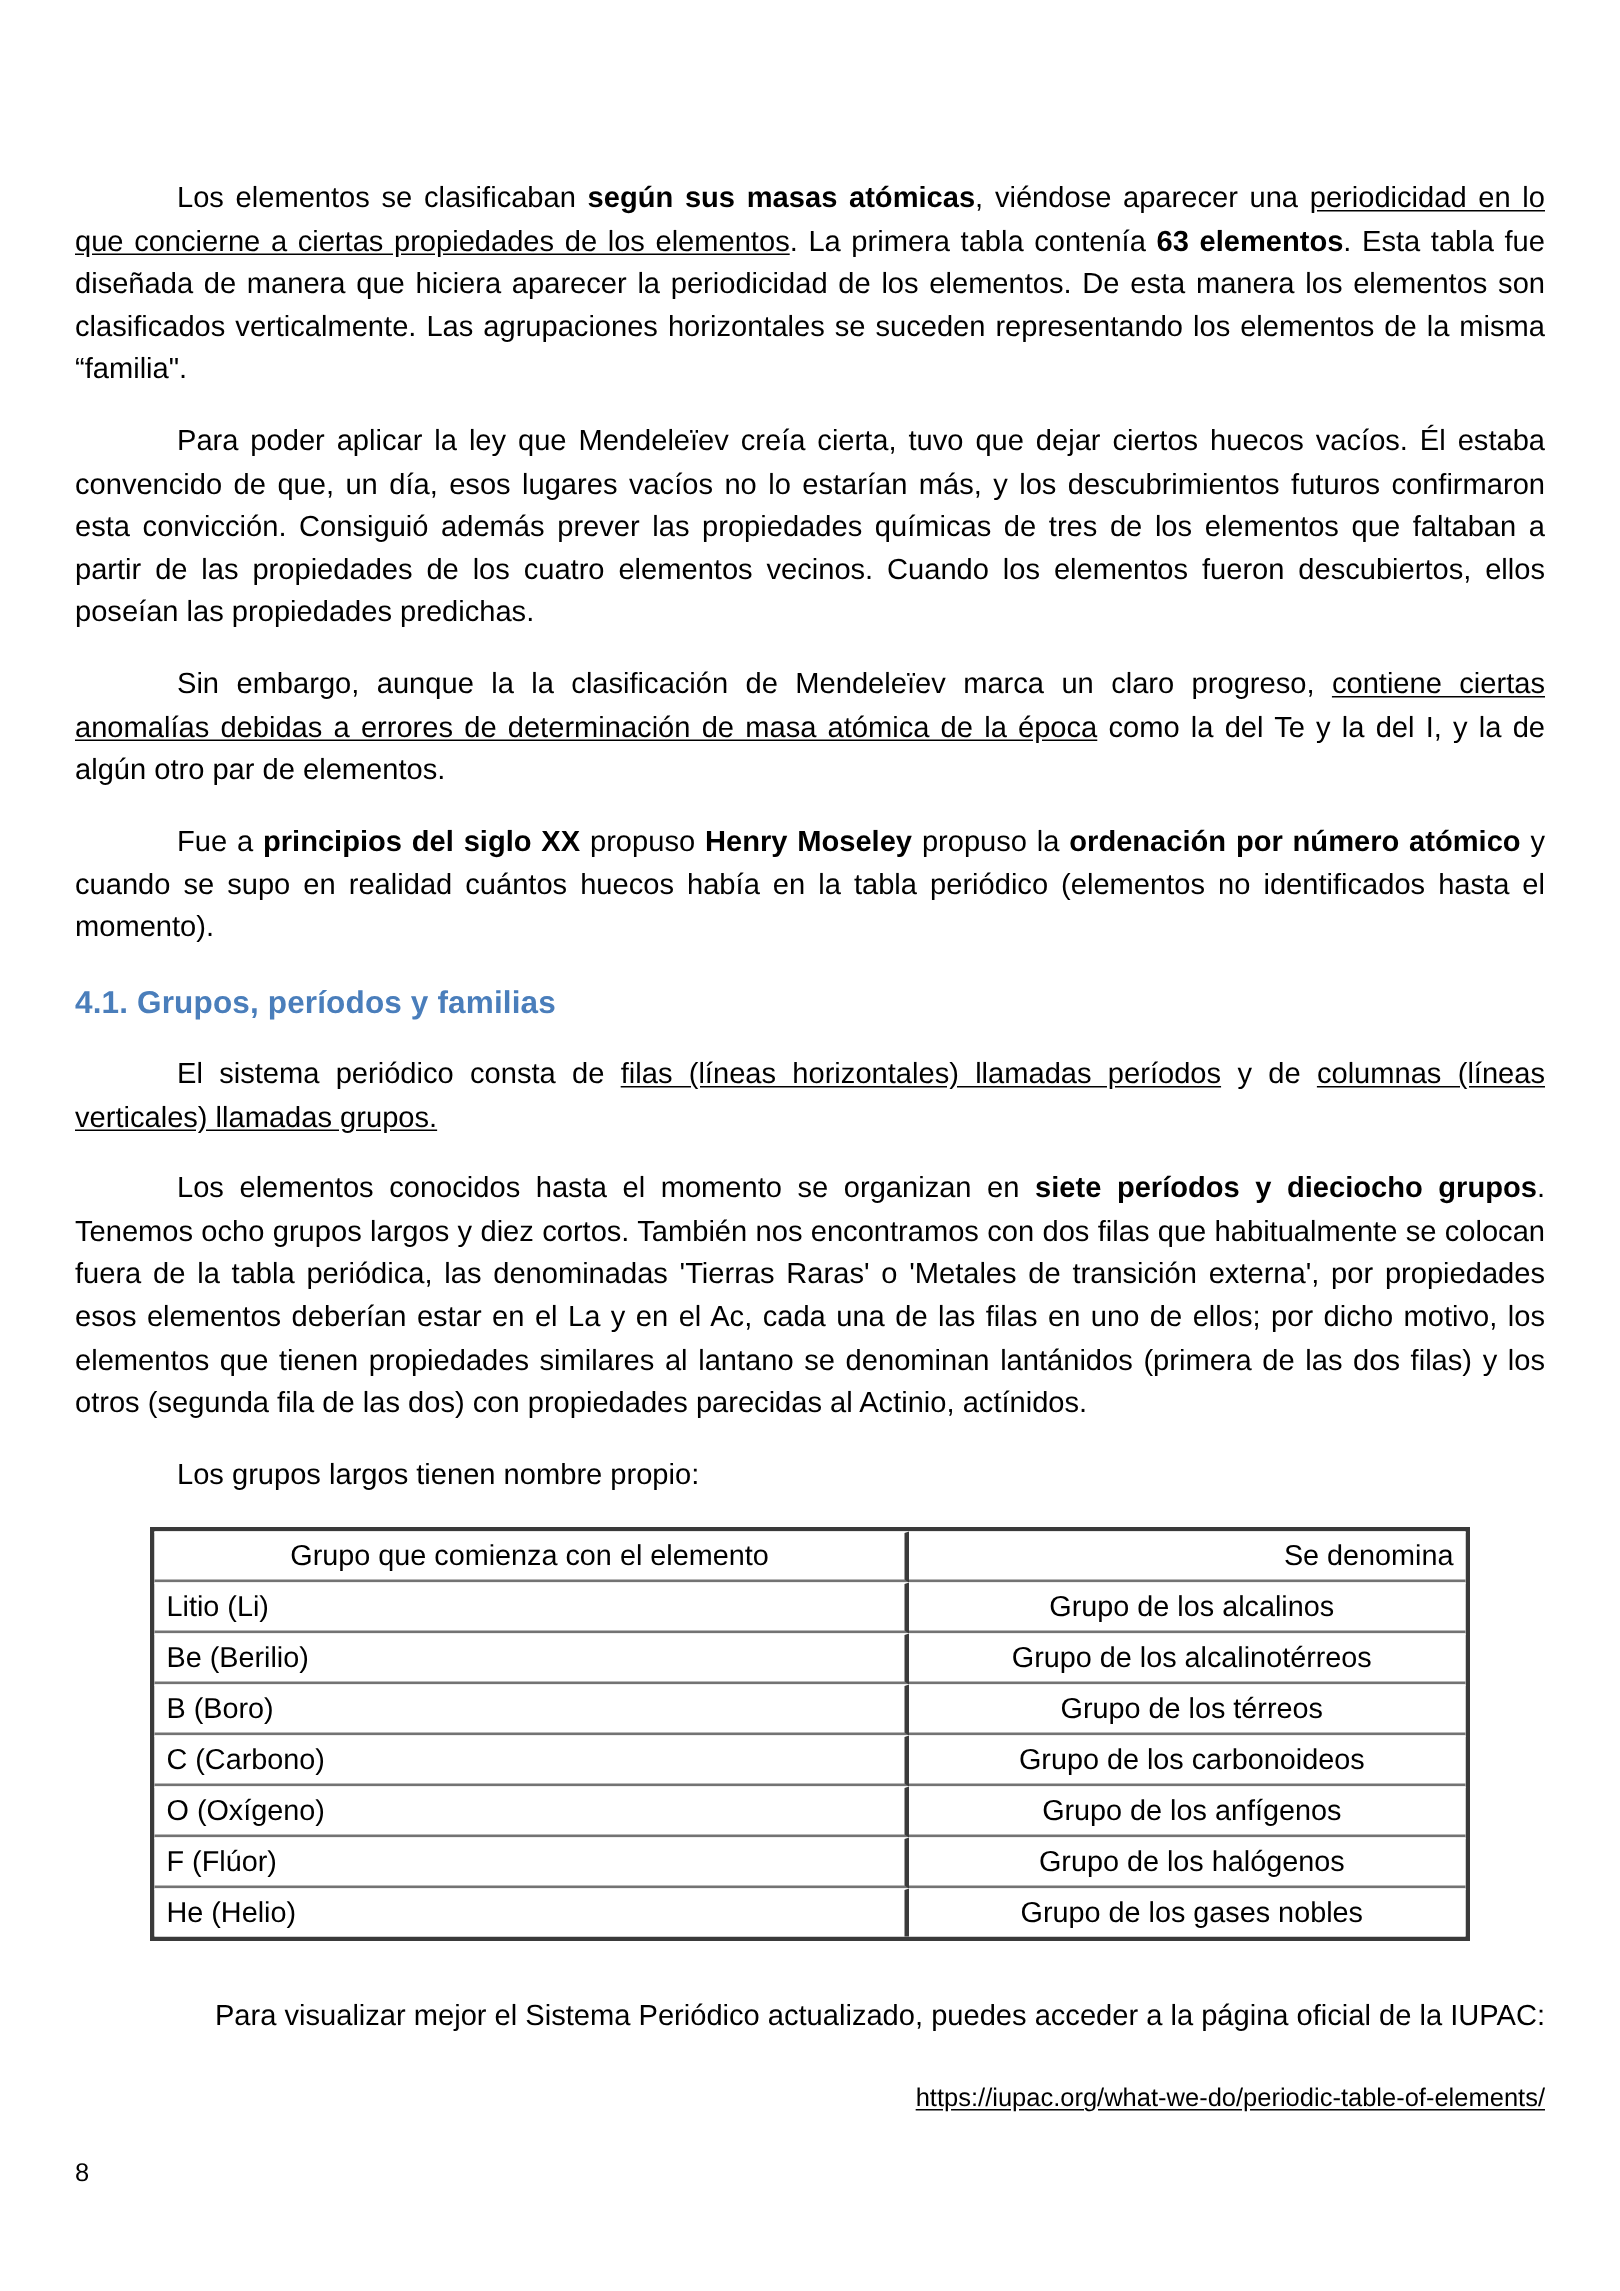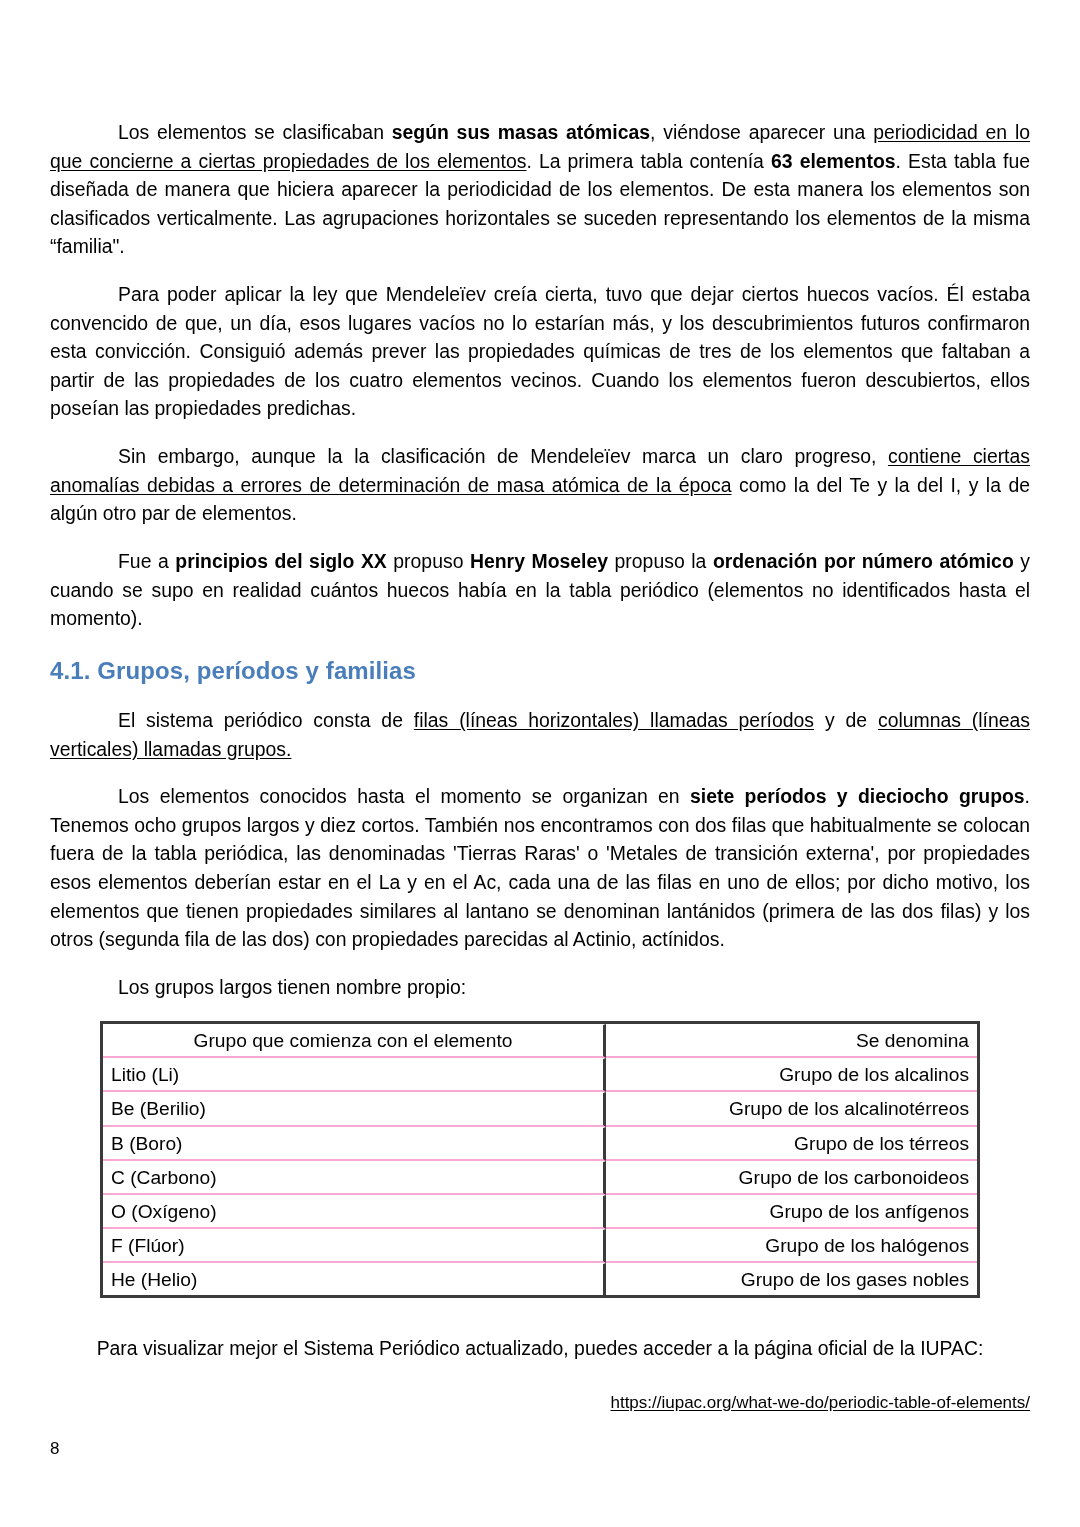--- a/index.html
+++ b/index.html
@@ -35,21 +35,21 @@
     word-spacing: 0px;
     -webkit-font-smoothing: antialiased;
   }
   p.body-par.tight {
     margin-bottom: 17px;
   }
   b { font-weight: bold; }
   u { text-decoration: underline; text-underline-offset: 2px; }
   h2.section-heading {
     margin: 22px 0 20px 0;
-    font-size: 24px;
+    font-size: 21px;
     line-height: 1.3;
     font-weight: bold;
     color: #4a7ebb;
     text-align: left;
     letter-spacing: 0.1px;
   }
   .table-wrap {
     margin: 20px 0 0 0;
     padding-left: 50px;
   }
@@ -60,49 +60,49 @@
     border: 3px solid #3a3a3a;
     table-layout: fixed;
   }
   table.groups-table td {
     font-size: 19.2px;
     line-height: 1.2;
     color: #000000;
     padding: 4px 8px;
     height: 21px;
     border-top: 1px solid #ffffff;
-    border-bottom: 2px solid #f9a8d4;
+    border-bottom: 2px solid #737373;
     background: #ffffff;
     overflow: hidden;
     white-space: nowrap;
   }
   table.groups-table tr:last-child td {
     border-bottom: none;
   }
   table.groups-table td.col-left {
     width: 484px;
     border-right: 3px solid #3a3a3a;
   }
   table.groups-table td.col-right {
-    text-align: right;
+    text-align: center;
     padding-left: 14px;
   }
   table.groups-table tr.header-row td {
     text-align: center;
   }
   table.groups-table tr.header-row td.col-right {
     text-align: right;
     padding-left: 8px;
   }
   p.after-table {
     margin: 36px 0 0 0;
     font-size: 19.4px;
     line-height: 1.475;
     color: #000000;
-    text-align: center;
+    text-align: right;
     text-indent: 0;
   }
   p.url-line {
     margin: 28px 0 0 0;
     font-size: 17px;
     line-height: 1.475;
     color: #000000;
     text-align: right;
     text-indent: 0;
   }

